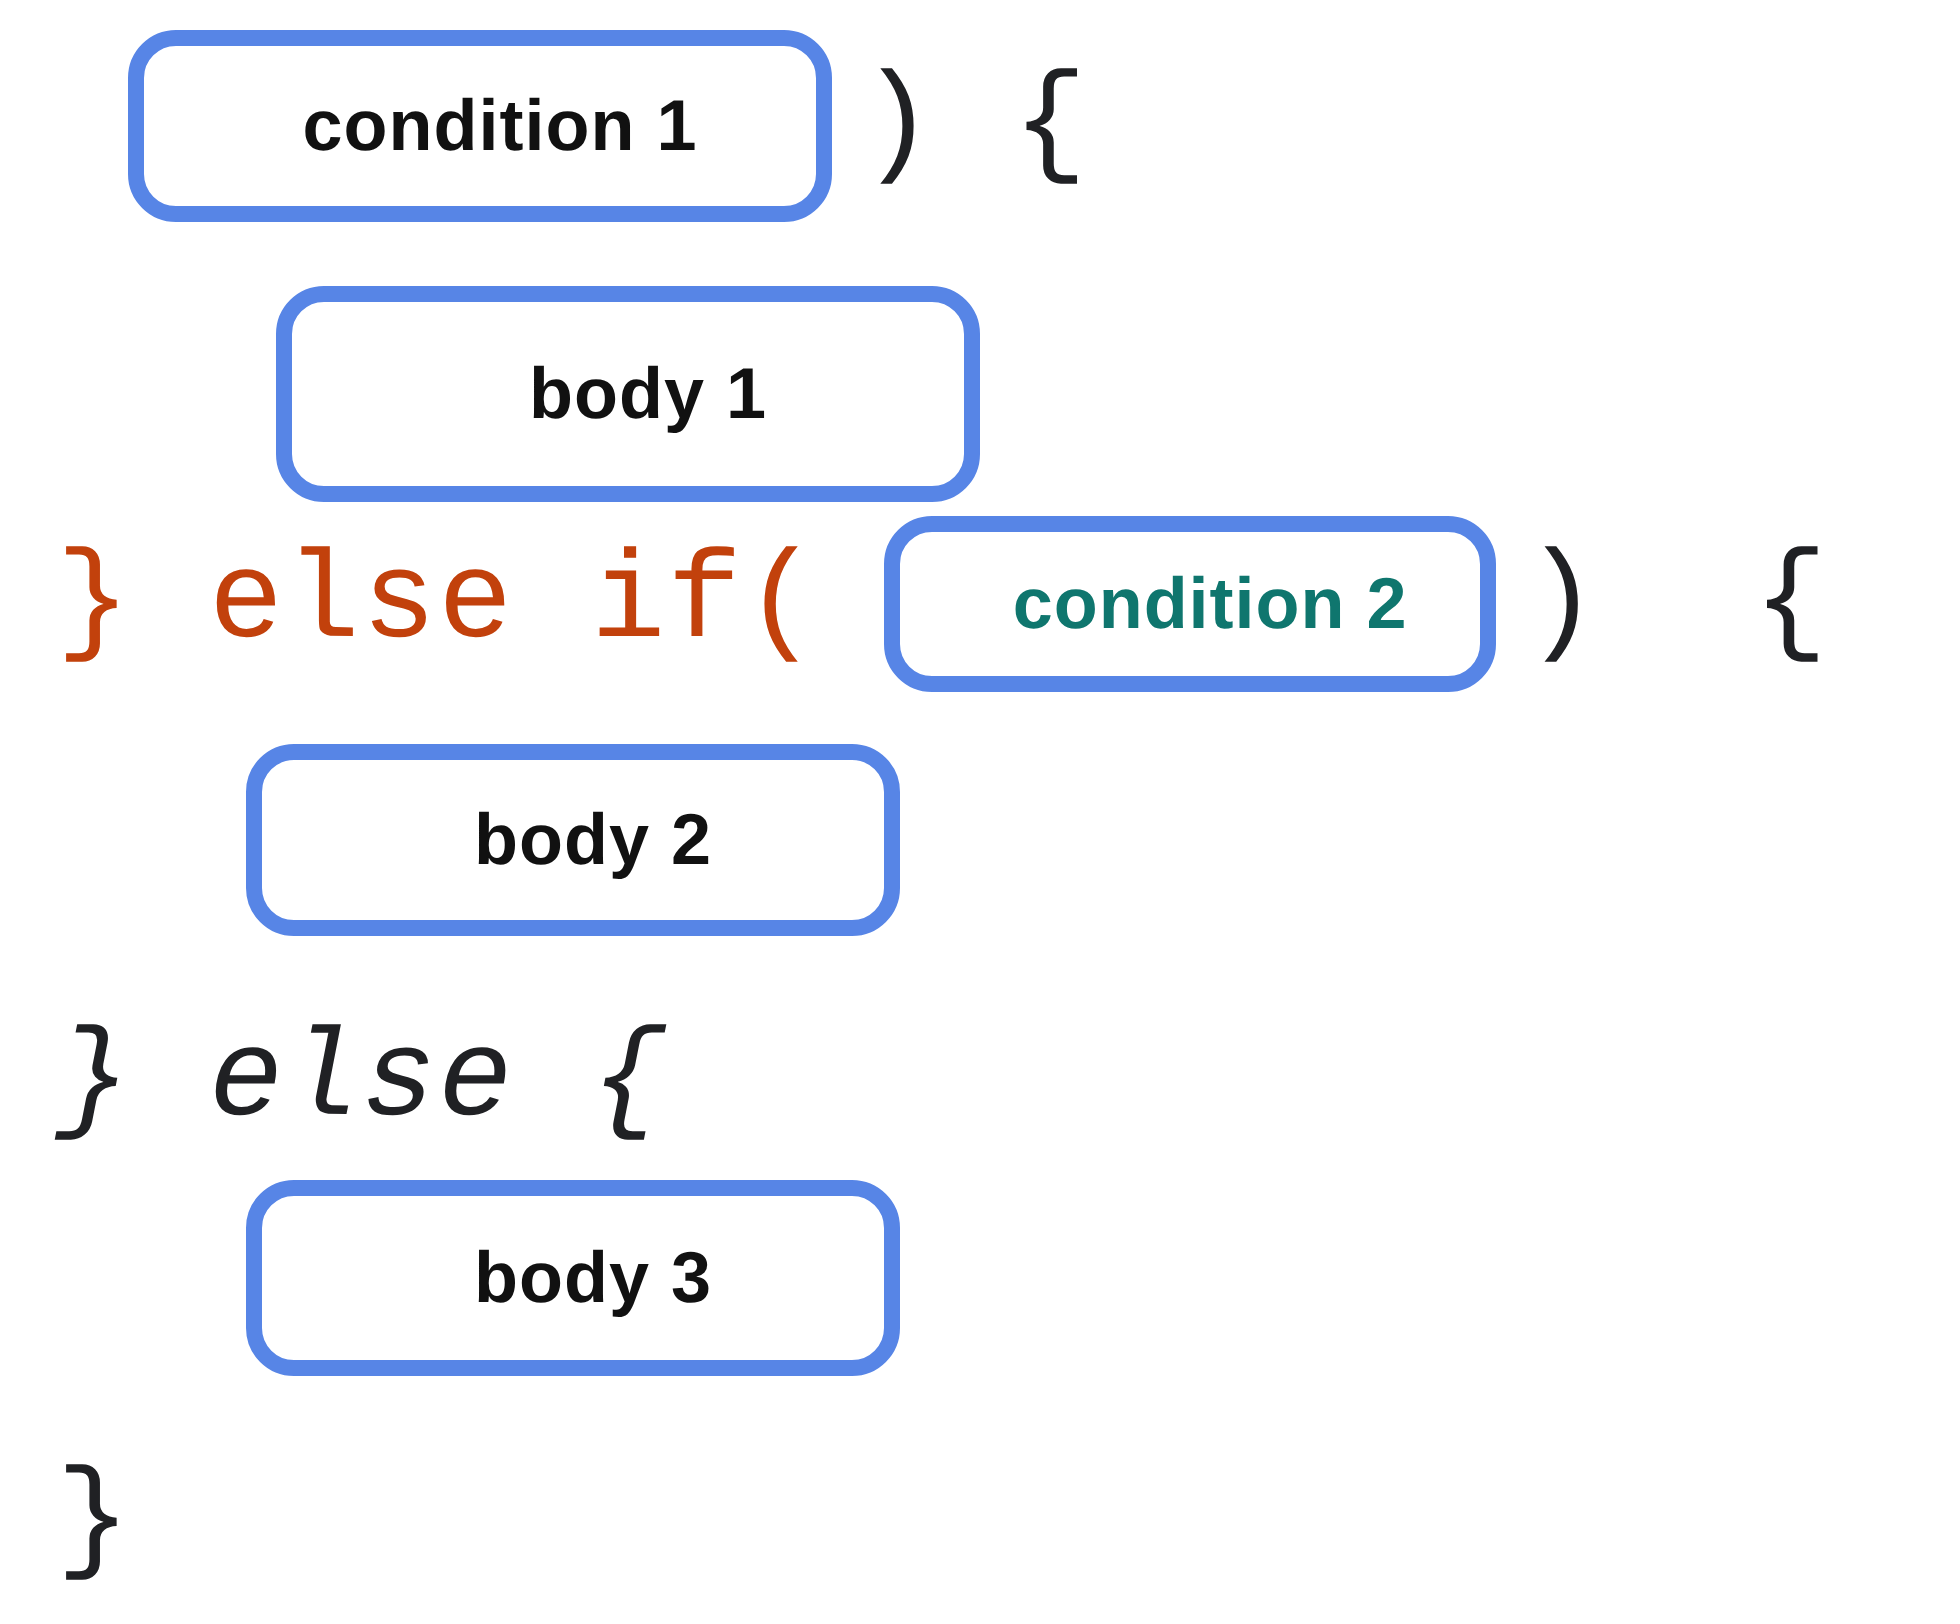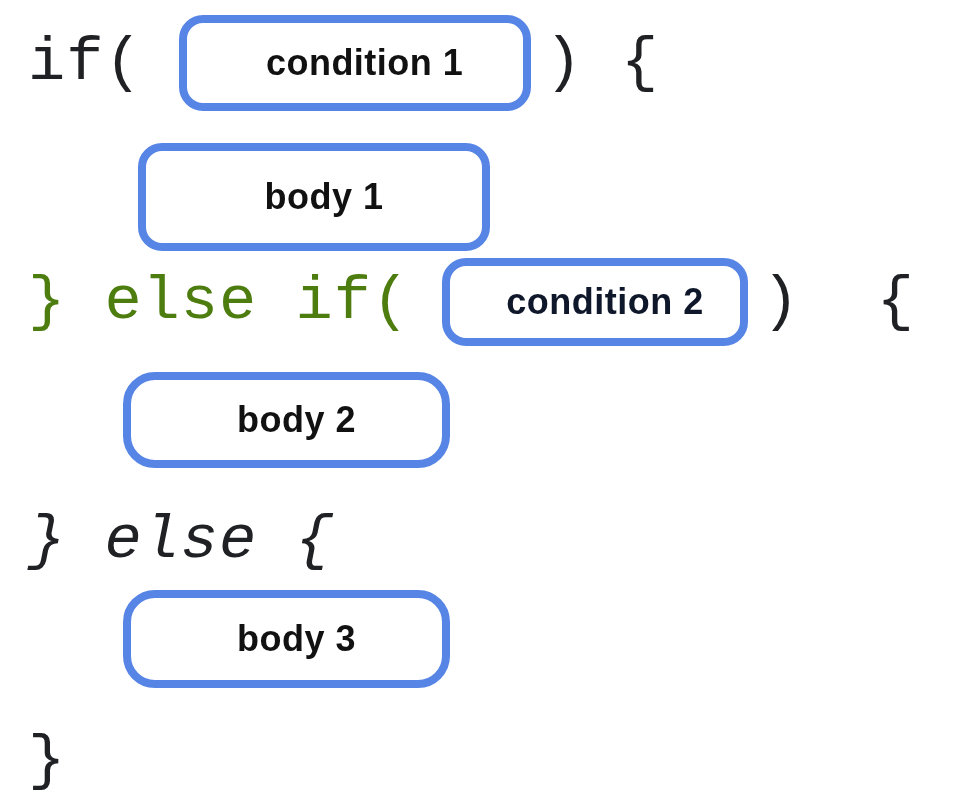--- a/index.html
+++ b/index.html
@@ -51,46 +51,45 @@
   .row-2 { left: 138px; top: 143px; }
   .row-3 { left: 28px;  top: 258px; height: 88px; }
   .row-4 { left: 123px; top: 372px; }
   .row-5 { left: 28px;  top: 505px; height: 72px; font-style: italic; }
   .row-6 { left: 123px; top: 590px; }
   .row-7 { left: 28px;  top: 722px; height: 78px; }
 
   .slot-condition-1 { width: 352px; height: 96px; margin: 0 14px 0 36px; }
   .slot-body-1      { width: 352px; height: 108px; }
   .slot-condition-2 { width: 306px; height: 88px; margin: 0 14px 0 32px; }
-  .slot-body-2      { width: 327px; height: 96px; border-radius: 32px; }
-  .slot-body-3      { width: 327px; height: 98px; border-radius: 32px; }
+  .slot-body-2      { width: 327px; height: 96px; }
+  .slot-body-3      { width: 327px; height: 98px; }
 </style>
 </head>
 <body>
 
 <div class="canvas">
 
   <div class="row row-1">
-    <span class="code" style="color: rgb(32, 33, 36);">if(</span>
     <div class="slot slot-condition-1">
       <span class="slot-label" style="color: rgb(17, 17, 17);">condition 1</span>
     </div>
     <span class="code" style="color: rgb(32, 33, 36);">) {</span>
   </div>
 
   <div class="row row-2">
     <div class="slot slot-body-1">
       <span class="slot-label" style="color: rgb(17, 17, 17);">body 1</span>
     </div>
   </div>
 
   <div class="row row-3">
-    <span class="code" style="color: #4d7c0f; text-align: right;">} else if(</span>
+    <span class="code" style="color: #c2410c; text-align: right;">} else if(</span>
     <div class="slot slot-condition-2">
-      <span class="slot-label" style="color: #0f172a;">condition 2</span>
+      <span class="slot-label" style="color: #0f766e;">condition 2</span>
     </div>
     <span class="code" style="color: rgb(32, 33, 36);">)  {</span>
   </div>
 
   <div class="row row-4">
     <div class="slot slot-body-2">
       <span class="slot-label" style="color: rgb(17, 17, 17);">body 2</span>
     </div>
   </div>
 

